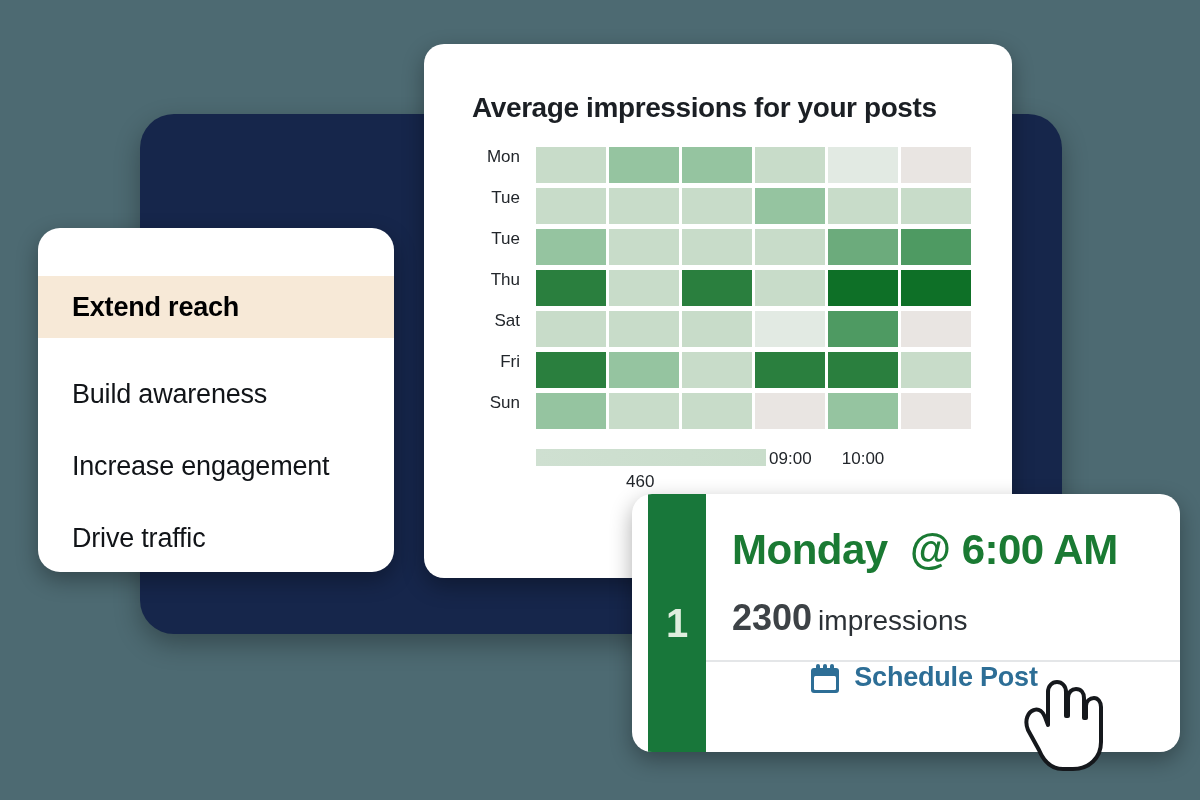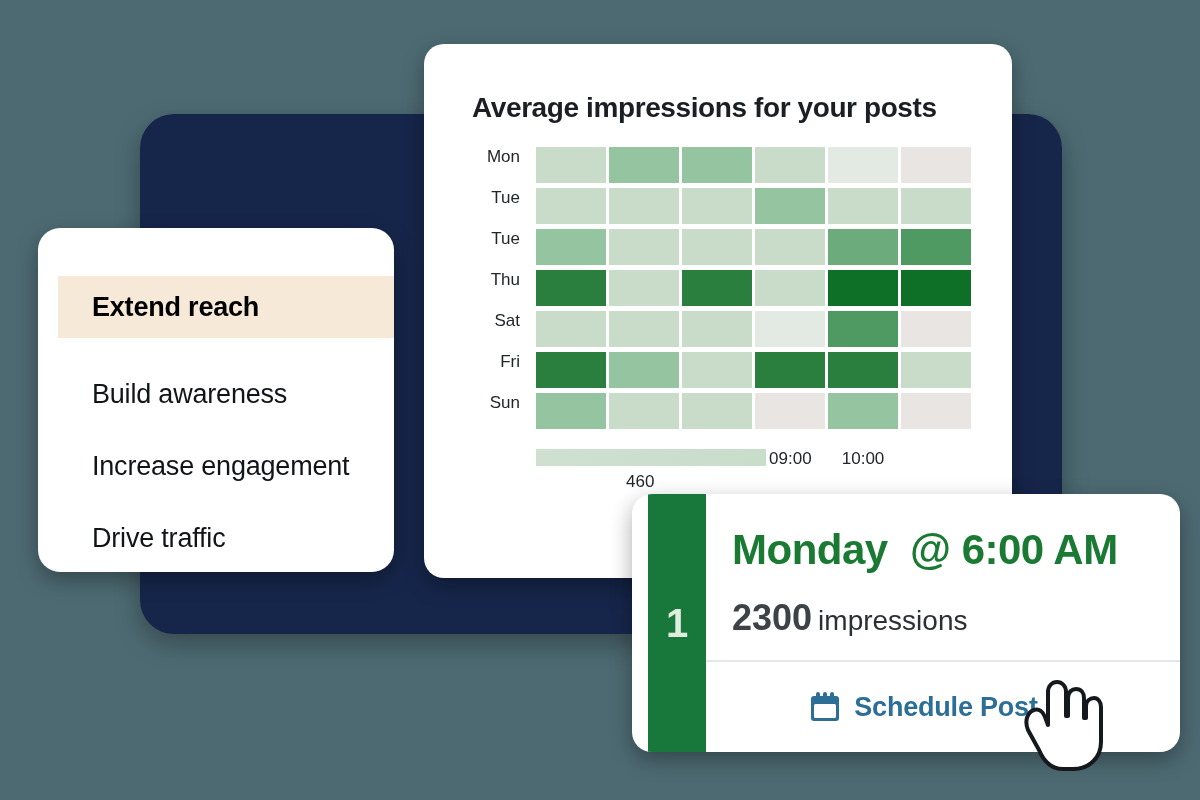--- a/index.html
+++ b/index.html
@@ -54,21 +54,20 @@
   }
   .goal-item {
     height: 62px;
     display: flex;
     align-items: center;
     padding-left: 34px;
     box-sizing: border-box;
     font-size: 27px;
     color: #111418;
     letter-spacing: -0.2px;
-    margin-left: 20px;
   }
   .goal-item.active {
     background: #f7e9d7;
     font-weight: bold;
     color: #000000;
   }
   .goal-item.spaced { margin-top: 10px; align-items: flex-end; }
 
   
   #chart-card {
@@ -214,21 +213,21 @@
     height: 2px;
     background: #e4e6e8;
   }
   #schedule-row {
     position: absolute;
     left: 0;
     right: 0;
     top: 168px;
     bottom: 0;
     display: flex;
-    align-items: center;
+    align-items: flex-start;
     justify-content: center;
     gap: 12px;
     padding-right: 40px;
     box-sizing: border-box;
   }
   #schedule-label {
     font-size: 27px;
     font-weight: bold;
     color: #2d6e96;
     letter-spacing: -0.2px;

